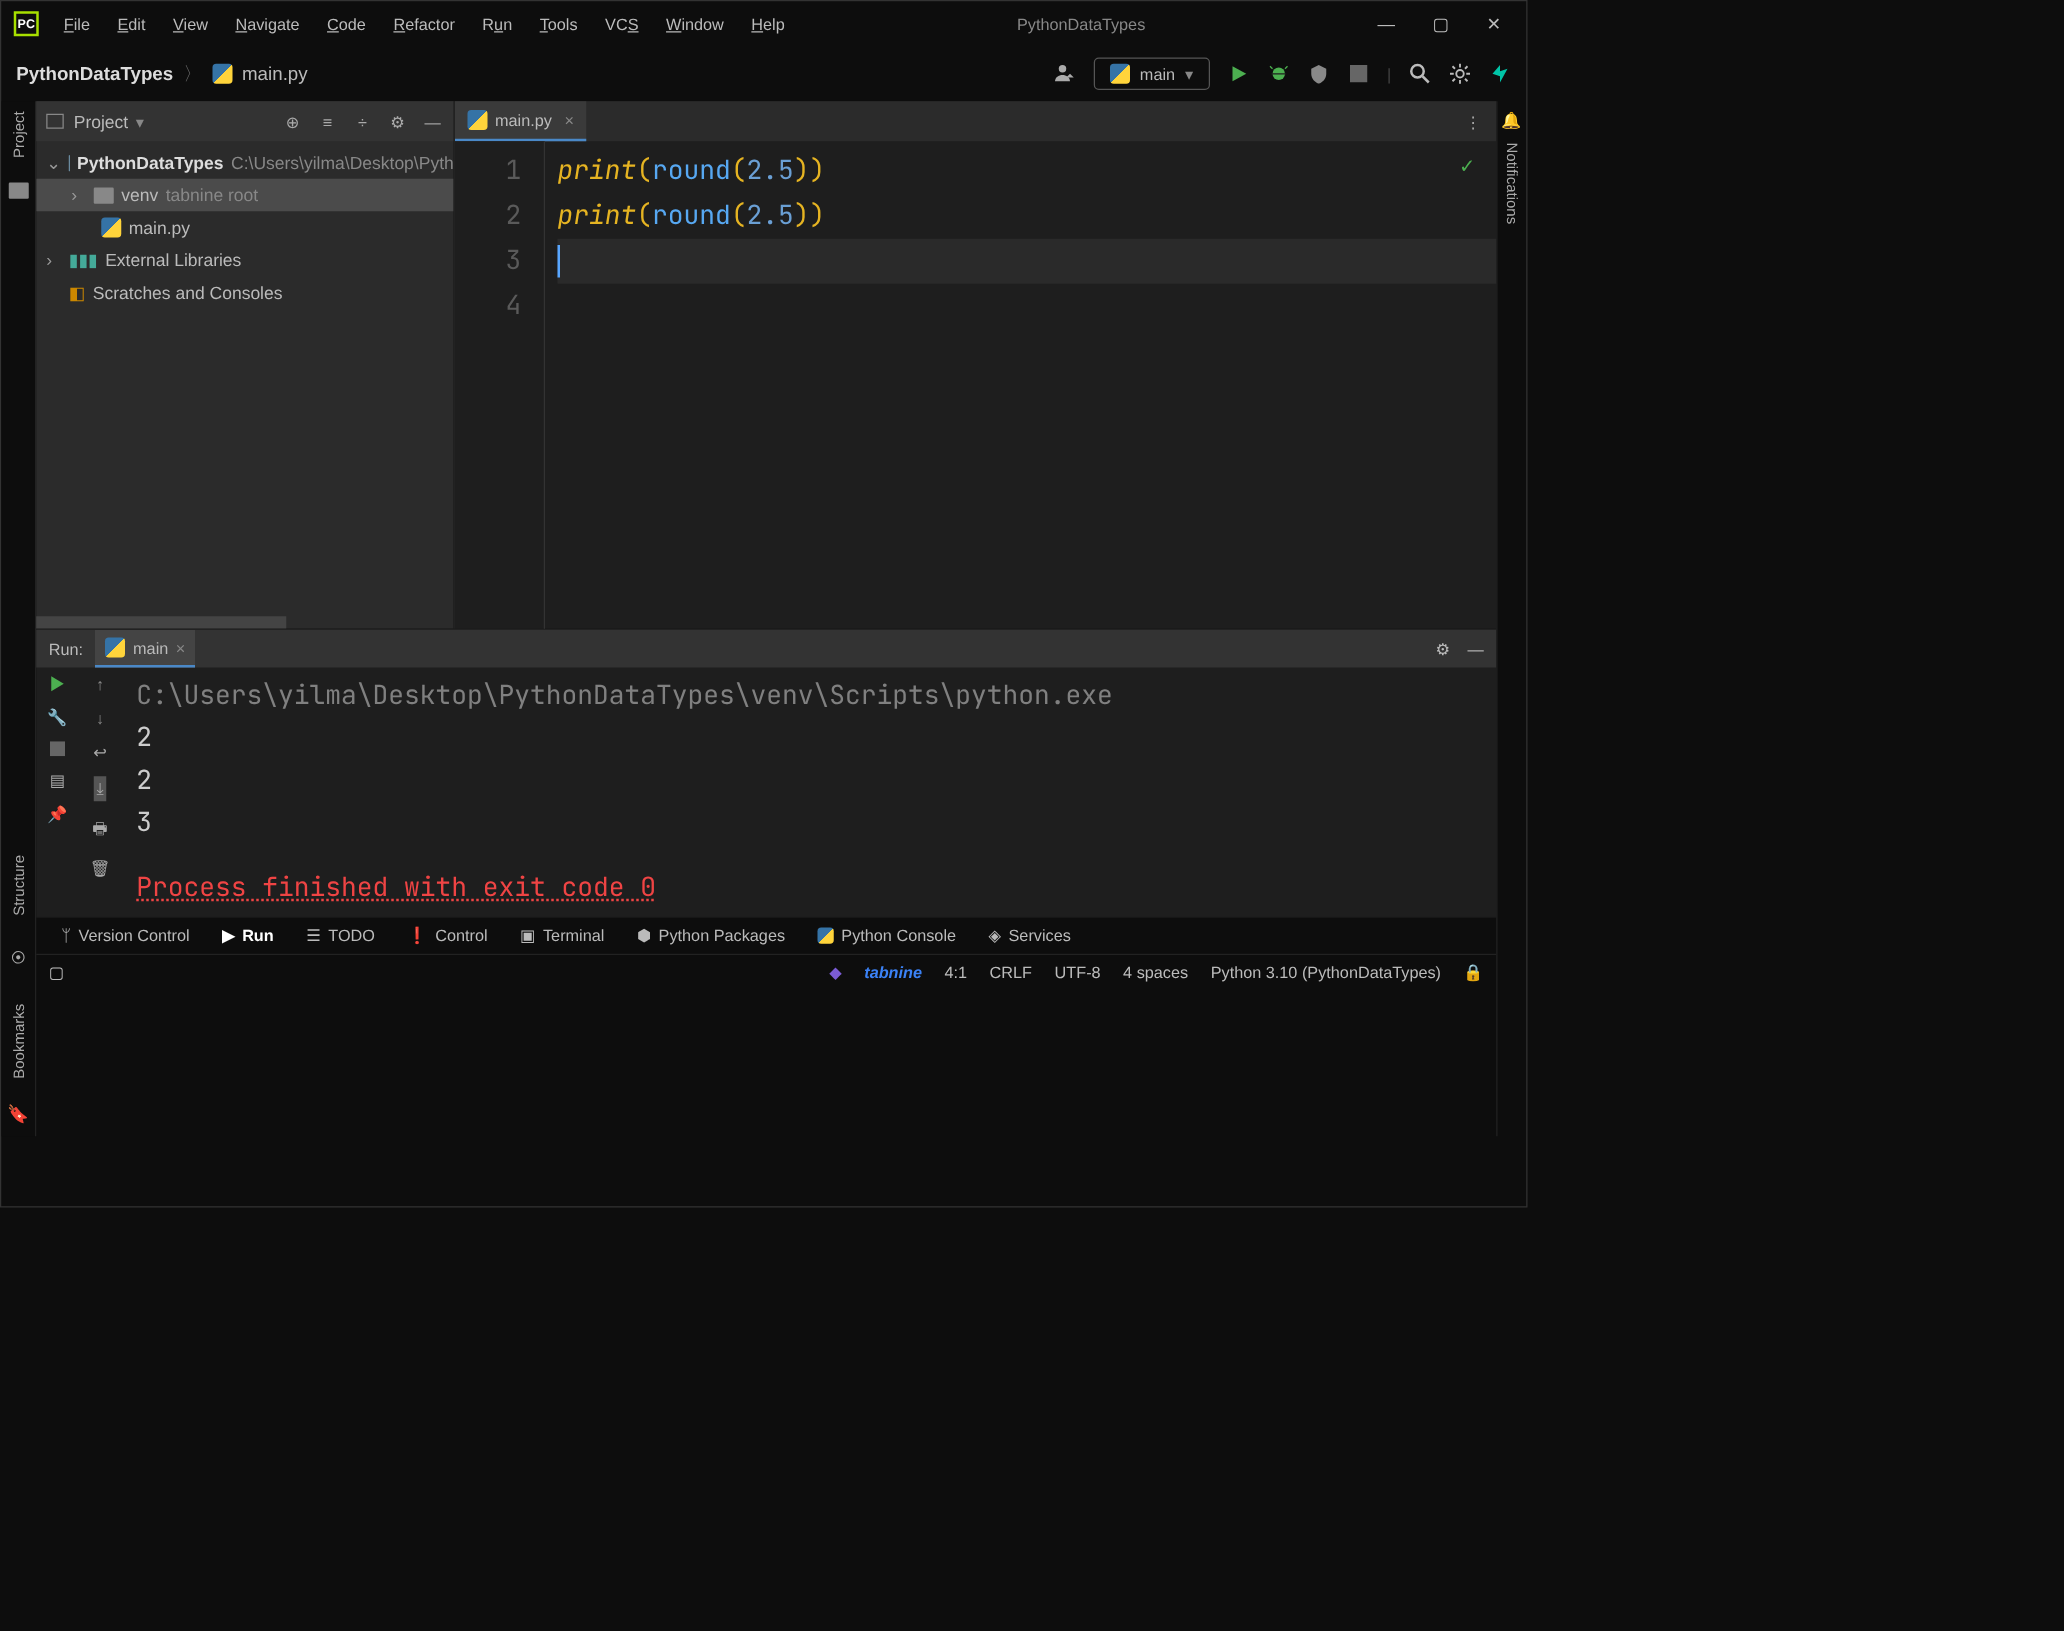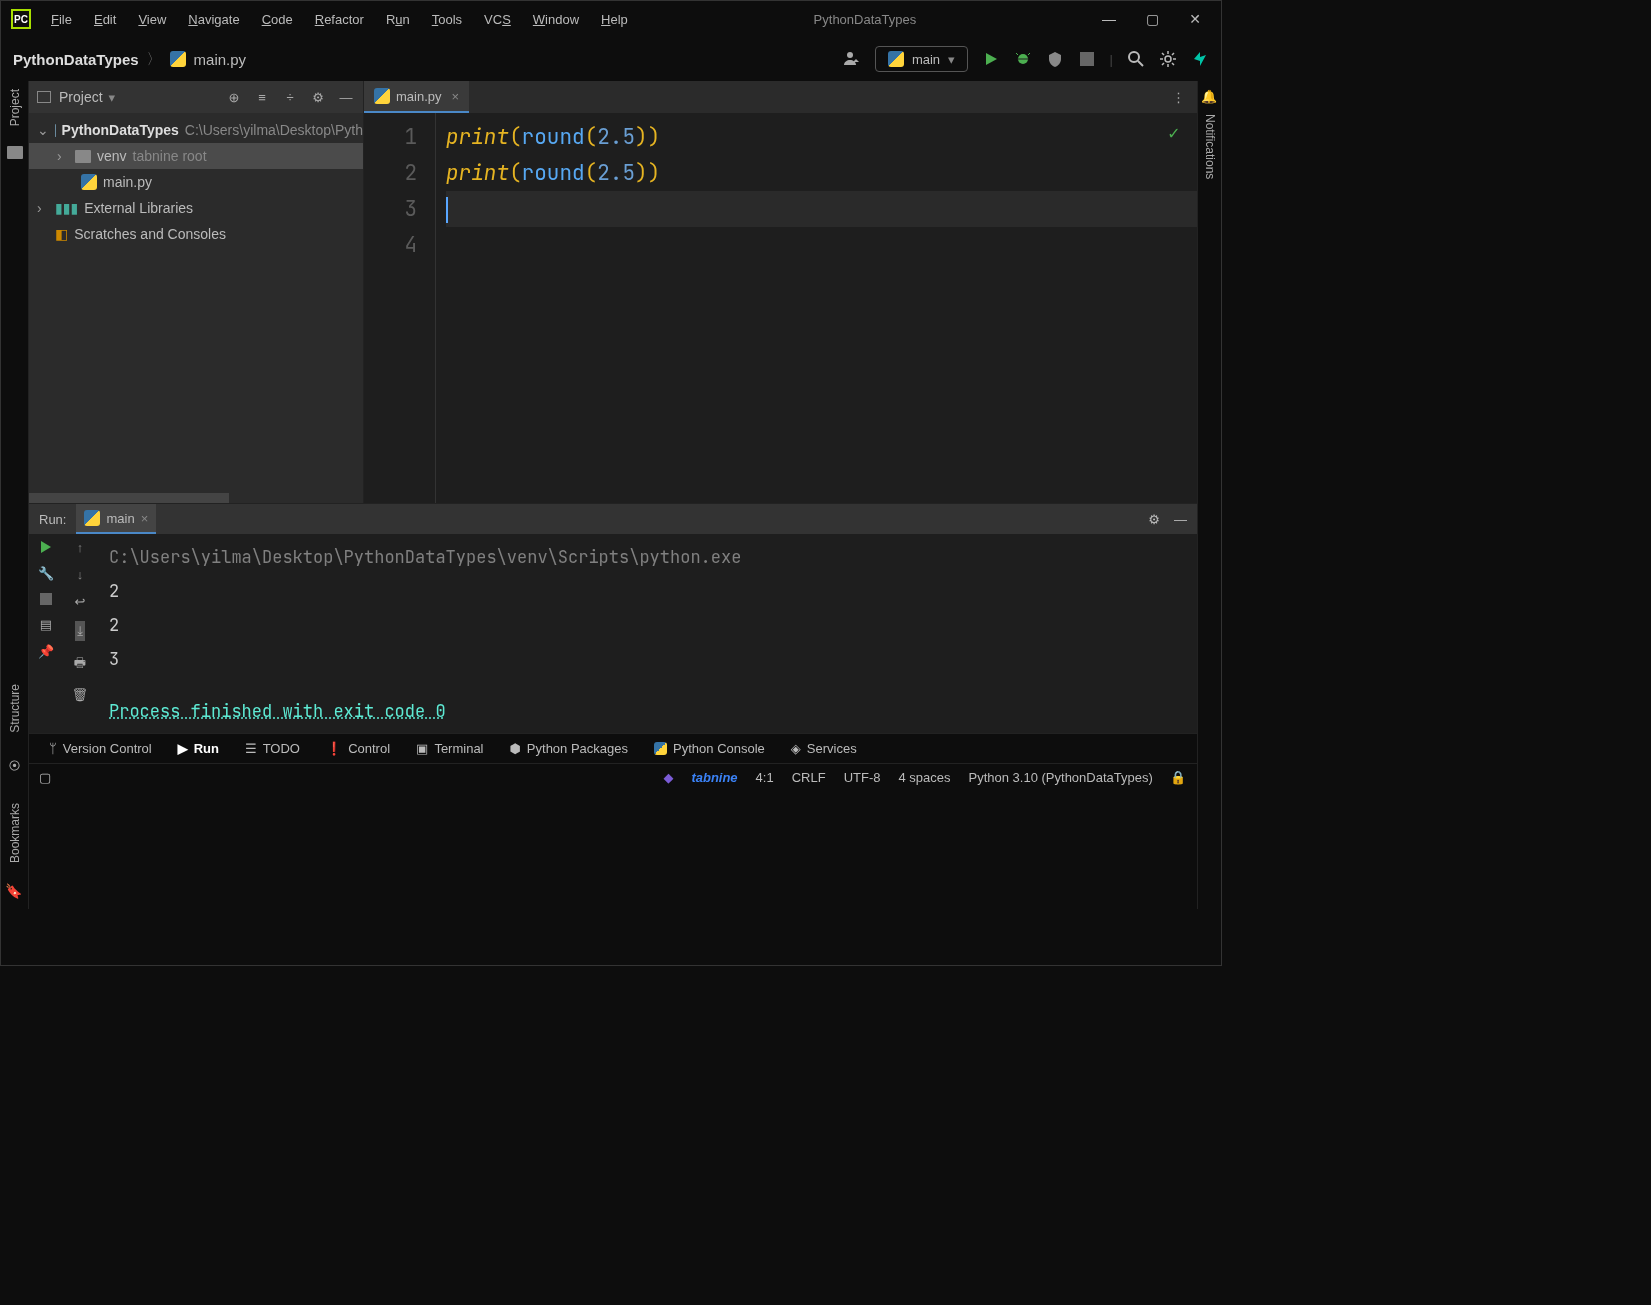--- a/index.html
+++ b/index.html
@@ -201,29 +201,29 @@
   width: 34px;
   display: flex;
   flex-direction: column;
   align-items: center;
   padding-top: 6px;
   gap: 12px;
 }
 .console-out {
   flex: 1;
   font-family: "Consolas","JetBrains Mono",monospace;
-  font-size: 17px;
+  font-size: 21px;
   padding: 6px 12px;
   color: #ccc;
   white-space: nowrap;
   overflow: hidden;
 }
 .console-out .cmd { color: #808080; }
 .console-out div { line-height: 34px; height: 34px; }
-.console-out .exit { color: #5eead4; text-decoration: underline dotted; }
+.console-out .exit { color: #ef4444; text-decoration: underline dotted; }
 .right-tool-strip {
   width: 24px;
   border-left: 1px solid #222;
   display: flex;
   flex-direction: column;
   align-items: center;
   padding-top: 8px;
   gap: 10px;
 }
 .bottom-toolbar {

